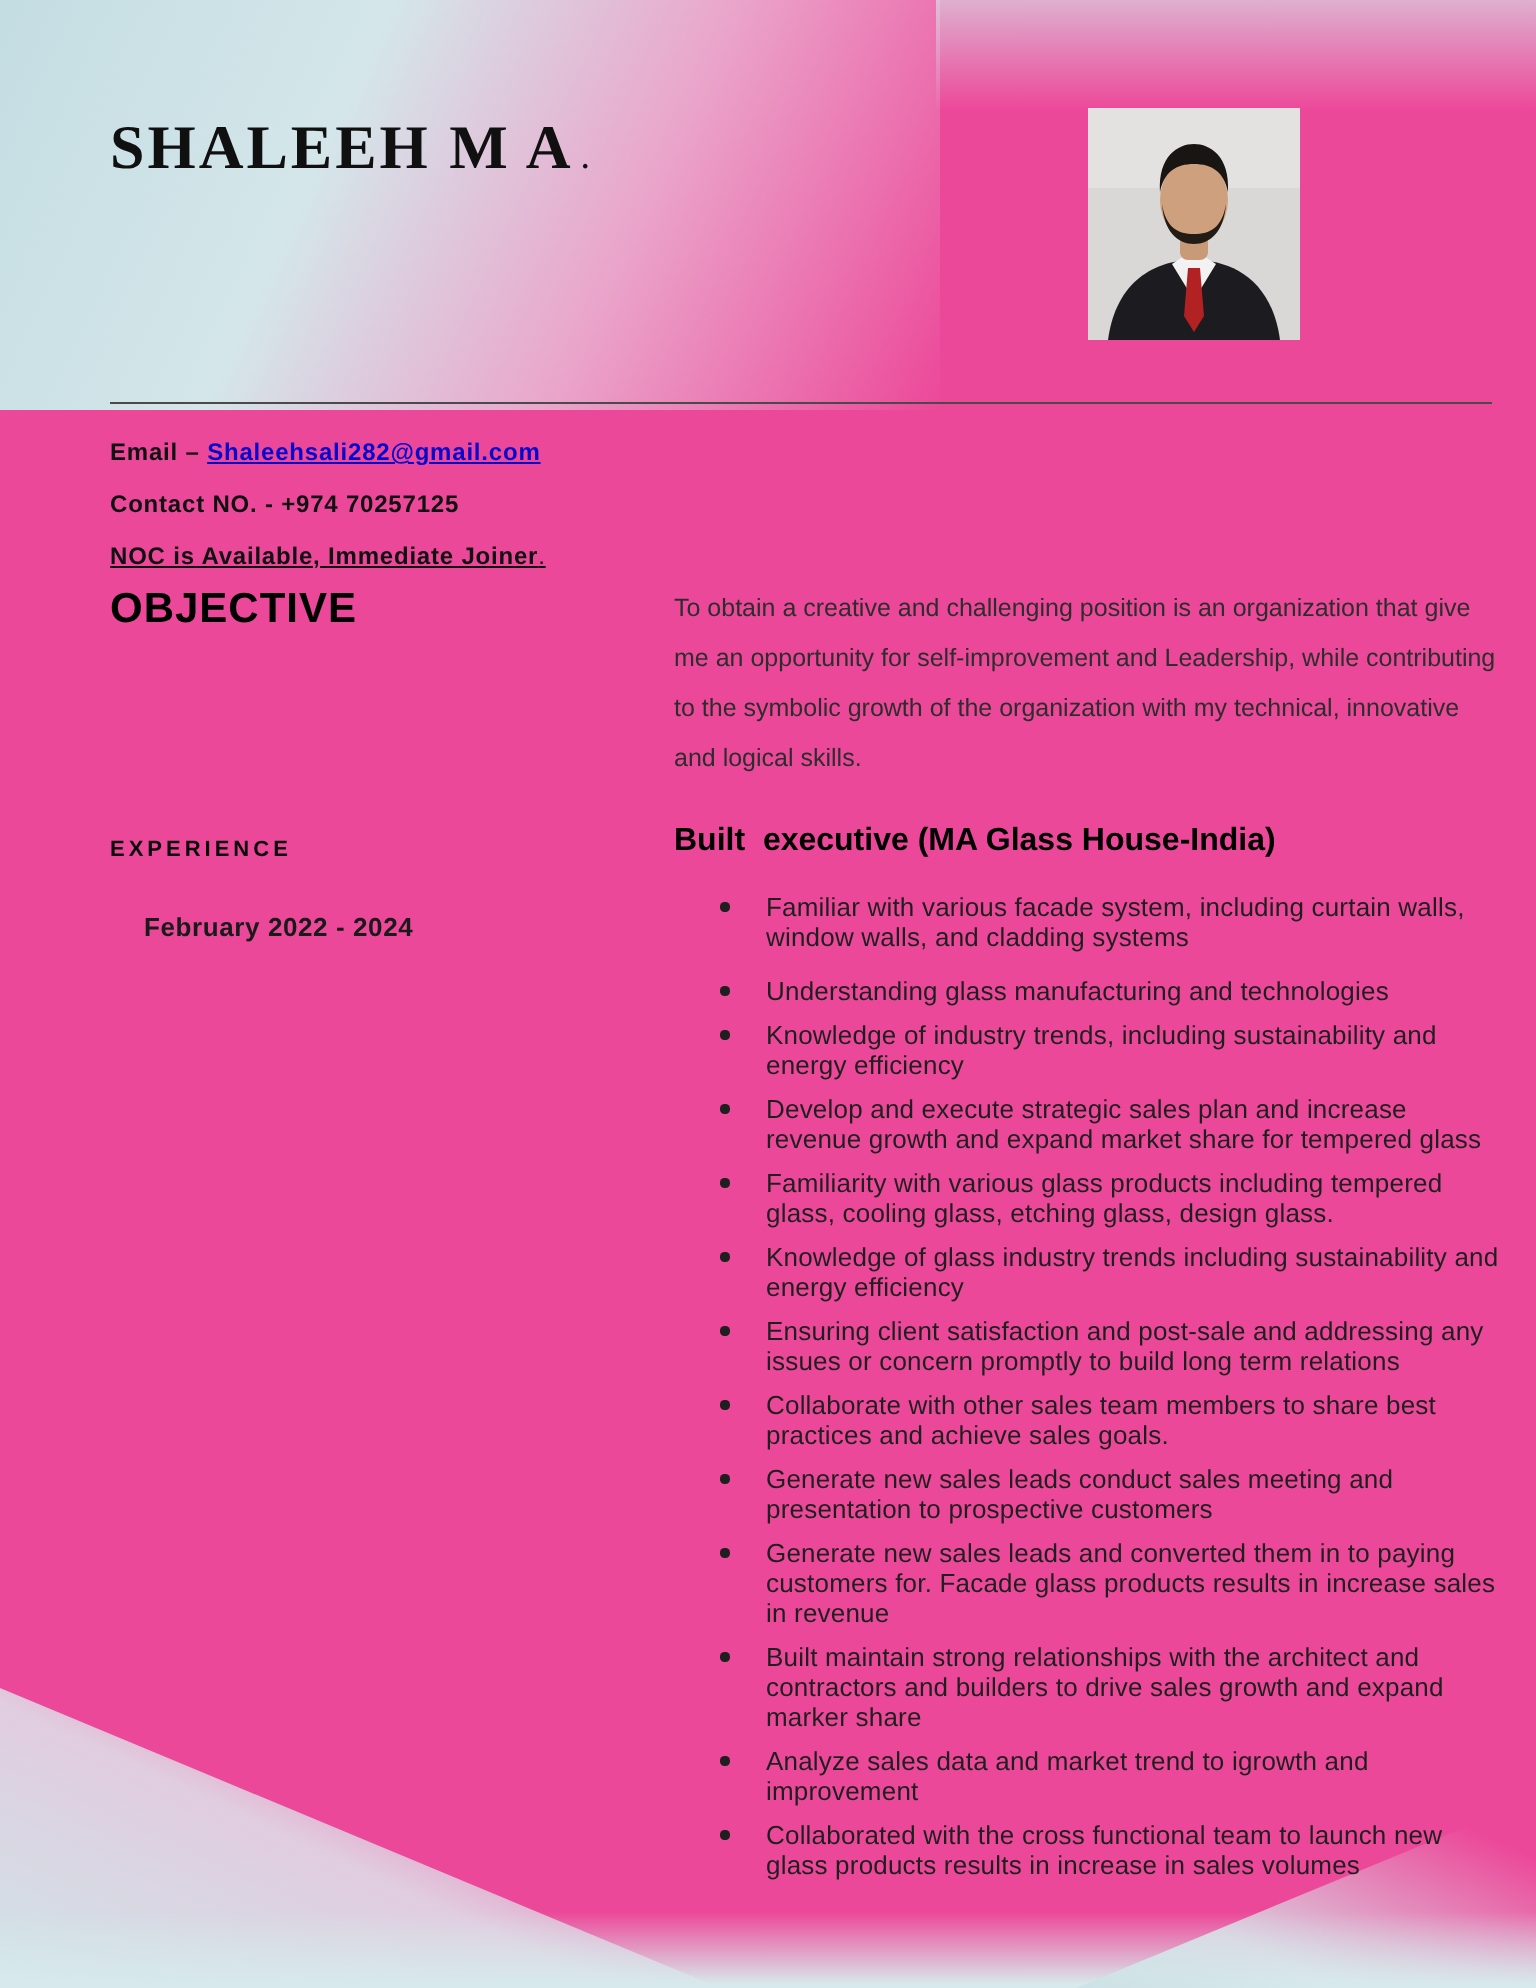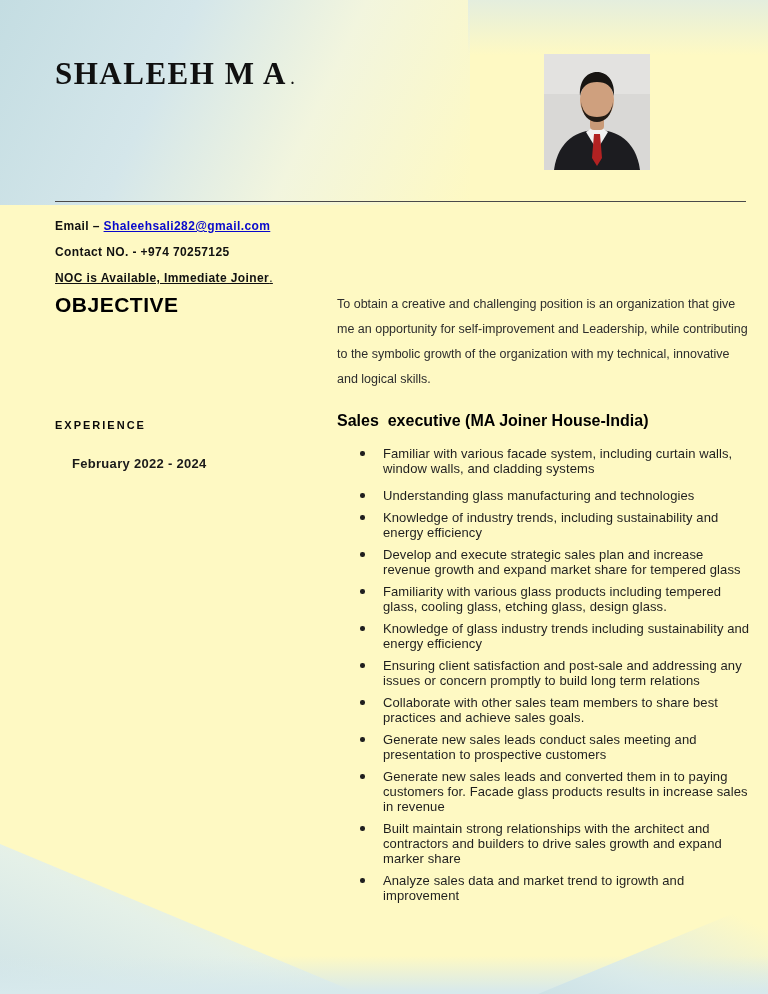--- a/index.html
+++ b/index.html
@@ -7,21 +7,21 @@
   body {
     font-family: "Liberation Sans", sans-serif;
     width: 768px;
     height: 994px;
     position: relative;
   }
   .page {
     position: relative;
     width: 768px;
     height: 994px;
-    background: #fef9c3;
+    background: #ec4899;
     overflow: hidden;
   }
 
   
   .bg-top-left {
     position: absolute;
     top: 0; left: 0;
     width: 470px; height: 205px;
     background: linear-gradient(115deg, #c4dde2 0%, #d4e6ea 35%, rgba(232,242,244,0.55) 65%, rgba(255,255,255,0) 100%);
     pointer-events: none;
@@ -221,29 +221,30 @@
   <div class="contact-line contact-phone">Contact NO. - +974 70257125</div>
   <div class="contact-line contact-noc">
     <span>NOC is Available, Immediate Joiner</span><span class="noc-dot">.</span>
   </div>
 
   <div class="objective-heading">OBJECTIVE</div>
   <div class="objective-text">To obtain a creative and challenging position is an organization that give me an opportunity for self-improvement and Leadership, while contributing to the symbolic growth of the organization with my technical, innovative and logical skills.</div>
 
   <div class="experience-heading">EXPERIENCE</div>
   <div class="experience-date">February 2022 - 2024</div>
-  <div class="job-title">Sales  executive (MA Joiner House-India)</div>
+  <div class="job-title">Built  executive (MA Glass House-India)</div>
   <ul class="bullets">
       <li>Familiar with various facade system, including curtain walls, window walls, and cladding systems</li>
       <li>Understanding glass manufacturing and technologies</li>
       <li>Knowledge of industry trends, including sustainability and energy efficiency</li>
       <li>Develop and execute strategic sales plan and increase revenue growth and expand market share for tempered glass</li>
       <li>Familiarity with various glass products including tempered glass, cooling glass, etching glass, design glass.</li>
       <li>Knowledge of glass industry trends including sustainability and energy efficiency</li>
       <li>Ensuring client satisfaction and post-sale and addressing any issues or concern promptly to build long term relations</li>
       <li>Collaborate with other sales team members to share best practices and achieve sales goals.</li>
       <li>Generate new sales leads conduct sales meeting and presentation to prospective customers</li>
       <li>Generate new sales leads and converted them in to paying customers for. Facade glass products results in increase sales in revenue</li>
       <li>Built maintain strong relationships with the architect and contractors and builders to drive sales growth and expand marker share</li>
       <li>Analyze sales data and market trend to igrowth and improvement</li>
+      <li>Collaborated with the cross functional team to launch new glass products results in increase in sales volumes</li>
     </ul>
 
 </div>
 
 </body></html>

